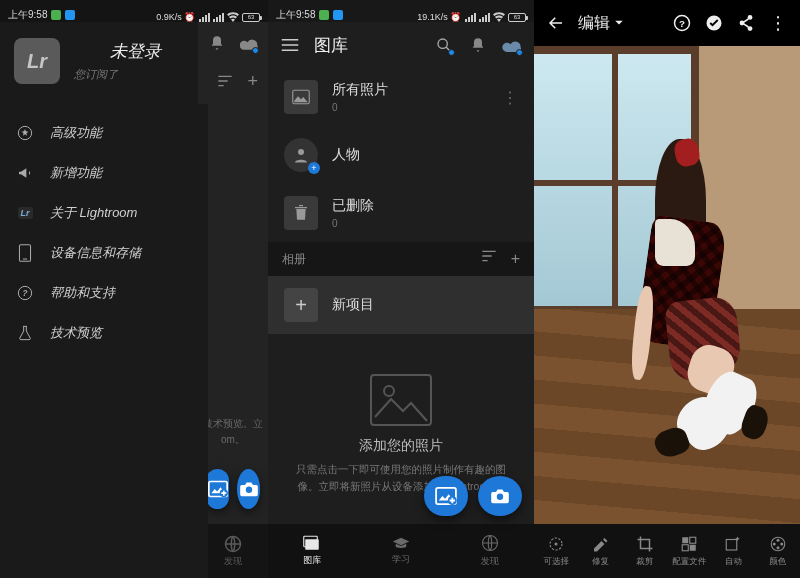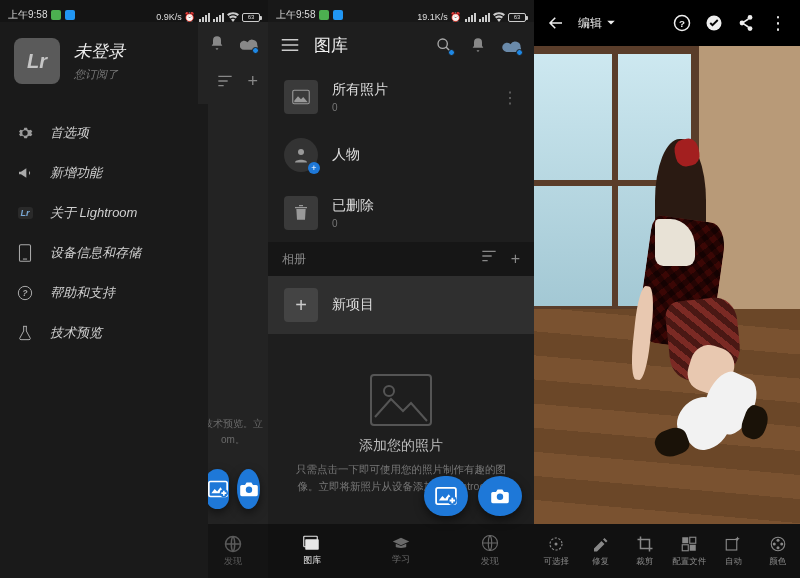--- a/index.html
+++ b/index.html
@@ -15,21 +15,21 @@
   .status .right { margin-left: auto; display: flex; gap: 3px; align-items: center; font-size: 9px; }
   .sq { width: 10px; height: 10px; border-radius: 2px; display: inline-block; }
   .sig { display:inline-flex; gap:1px; align-items:flex-end; }
   .sig i { width:2px; background:#ccc; display:block; }
   .batt { width: 18px; height: 9px; border: 1px solid #ccc; border-radius: 2px; position: relative; display: flex; align-items: center; justify-content: center; font-size: 6px; }
   .batt::after { content:""; position:absolute; right:-3px; top:2px; width:2px; height:4px; background:#ccc; border-radius:0 1px 1px 0;}
 
   
   .p1-head { display: flex; align-items: center; padding: 16px 14px 20px; gap: 14px; }
   .lr-logo { width: 46px; height: 46px; background: #5a5a5a; border-radius: 8px; display:flex; align-items:center; justify-content:center; color:#c5c5c5; font-weight:700; font-size:20px; }
-  .p1-title { color:#eee; font-size:17px; font-weight:500; }
+  .p1-title { color:#eee; font-size:17px; font-weight:500;margin-left:36px; }
   .p1-sub { color:#777; font-size:11px; margin-top:4px; }
   .p1-divider { height:1px; background:#2b2b2b; margin:0; }
   .menu { list-style:none; padding:8px 0; flex:1; }
   .menu li { display:flex; align-items:center; gap:16px; padding:11px 16px; color:#d0d0d0; font-size:13px; cursor:pointer; }
   .mi-icon { width:18px; height:18px; display:flex; align-items:center; justify-content:center; color:#aaa; flex-shrink:0; }
 
   
   .p1-back { position:absolute; top:22px; right:0; width:70px; bottom:0; background:#232323; display:flex; flex-direction:column; }
   .p1-back-top { height:42px; display:flex; align-items:center; justify-content:flex-end; gap:14px; padding:0 10px; }
   .p1-back-mid { flex:1; display:flex; flex-direction:column; justify-content:flex-end; }
@@ -65,21 +65,21 @@
   .fab { height:40px; border-radius:22px; background:#1e78d8; display:flex; align-items:center; justify-content:center; color:#fff; box-shadow:0 4px 10px rgba(0,0,0,.5); }
   .fab.add { width:44px; }
   .fab.cam { width:44px; border-radius:50%; }
 
   .navbar { height:54px; background:#111; display:flex; }
   .navbar .nb { flex:1; display:flex; flex-direction:column; align-items:center; justify-content:center; gap:3px; color:#6a6a6a; font-size:9px; }
   .navbar .nb.active { color:#e8e8e8; }
 
   
   .p3-head { height:46px; display:flex; align-items:center; gap:12px; padding:0 12px; color:#eee; }
-  .p3-title { font-size:12px; display:flex; align-items:center; gap:4px; flex:1; }
+  .p3-title { font-size:16px; display:flex; align-items:center; gap:4px; flex:1; }
   .p3 .hicon { color:#ddd; }
   .photo { flex:1; background:#000; display:flex; align-items:center; justify-content:center; overflow:hidden; position:relative; }
   .photo-inner { width:100%; height:100%; position:relative; background:linear-gradient(180deg,#7a5a3e 0%, #8a6a4a 45%, #6b4a30 100%); }
   
   .win { position:absolute; left:0; top:0; width:62%; height:56%; background:linear-gradient(180deg,#cde8f0,#a3c8d4); border:8px solid #5a3d2a; border-left:0; }
   .win::before, .win::after { content:""; position:absolute; background:#5a3d2a; }
   .win::before { left:50%; top:0; width:6px; height:100%; }
   .win::after { top:50%; left:0; height:6px; width:100%; }
   .wall { position:absolute; right:0; top:0; width:39%; height:100%; background:#b89a78; }
   .floor { position:absolute; left:0; bottom:0; width:100%; height:45%; background:repeating-linear-gradient(5deg,#7a5230 0 24px,#6b4728 24px 48px); }
@@ -197,24 +197,25 @@
     <div>
       <div class="p1-title">未登录</div>
       <div class="p1-sub">您订阅了</div>
     </div>
   </div>
   <div class="p1-divider"></div>
   <ul class="menu">
     <li>
       <span class="mi-icon">
           <svg width="16" height="16" viewBox="0 0 24 24">
-            <path fill="#aaa" d="M12 8a4 4 0 100 8 4 4 0 000-8zm9 4l2 2-2 3-3-1a8 8 0 01-2 1l-1 3h-4l-1-3a8 8 0 01-2-1l-3 1-2-3 2-2v-0l-2-2 2-3 3 1a8 8 0 012-1l1-3h4l1 3a8 8 0 012 1l3-1 2 3-2 2z" opacity=".9"></path>
-          </svg>
-        </span>
-      <span>首选项</span>
+            <circle cx="12" cy="12" r="10" fill="none" stroke="#aaa" stroke-width="1.5"></circle>
+            <path fill="#aaa" d="M12 6l1.5 3.5L17 10l-2.8 2.4L15 16l-3-2-3 2 .8-3.6L7 10l3.5-.5z"></path>
+          </svg>
+        </span>
+      <span>高级功能</span>
     </li>
     <li>
       <span class="mi-icon">
           <svg width="16" height="16" viewBox="0 0 24 24">
             <path fill="#aaa" d="M3 10v4h3l8 5V5L6 10zm15-1a4 4 0 010 6z"></path>
           </svg>
         </span>
       <span>新增功能</span>
     </li>
     <li>

